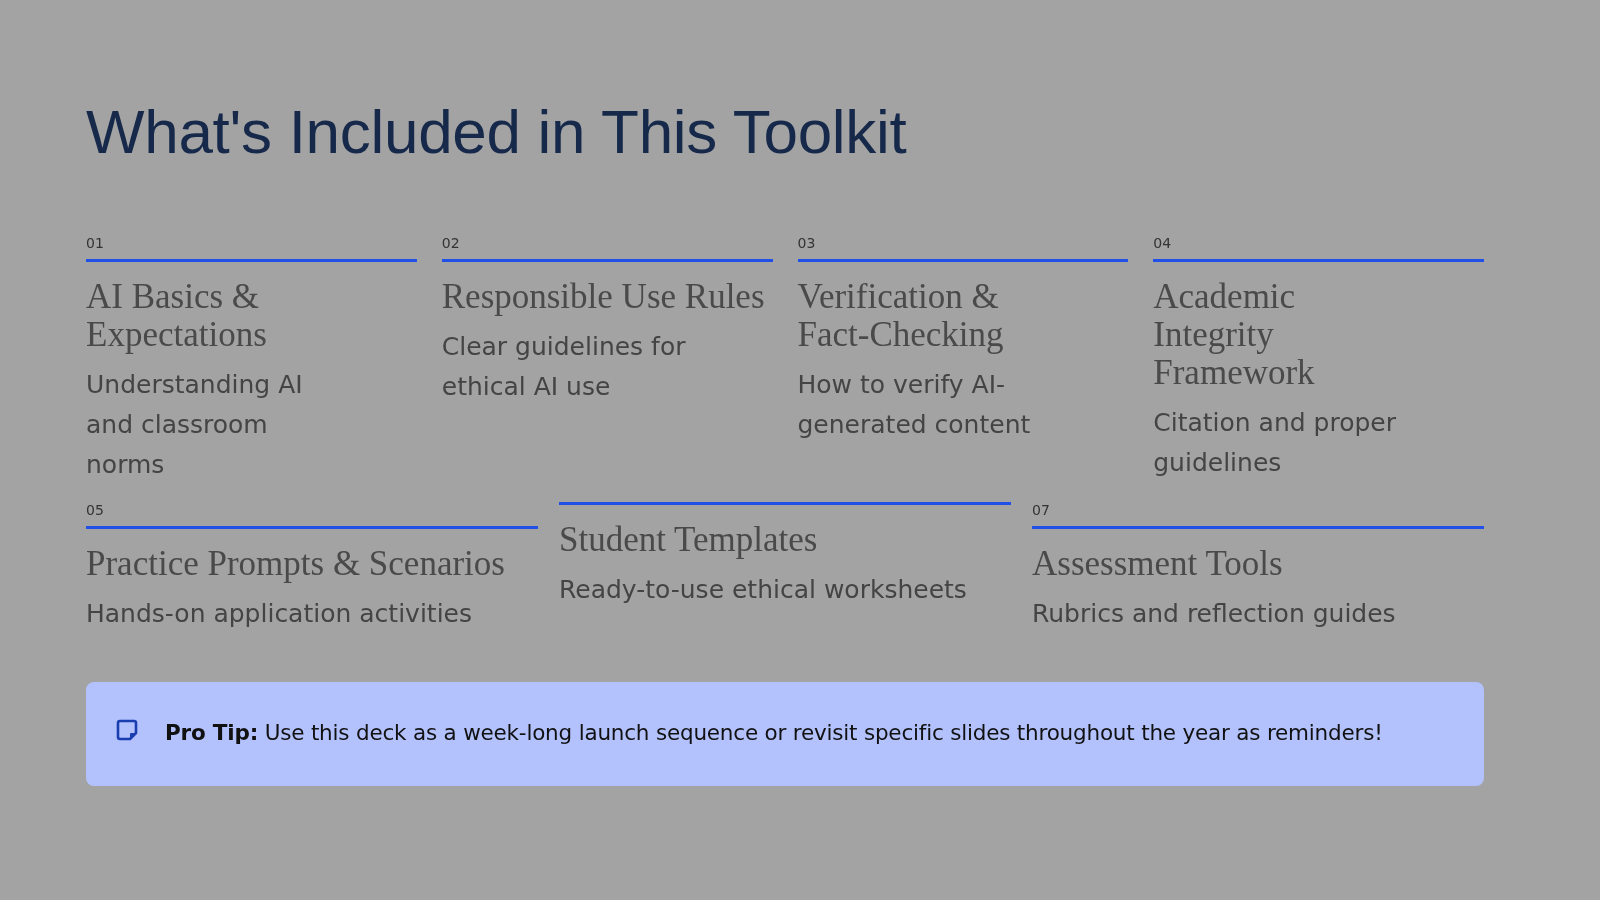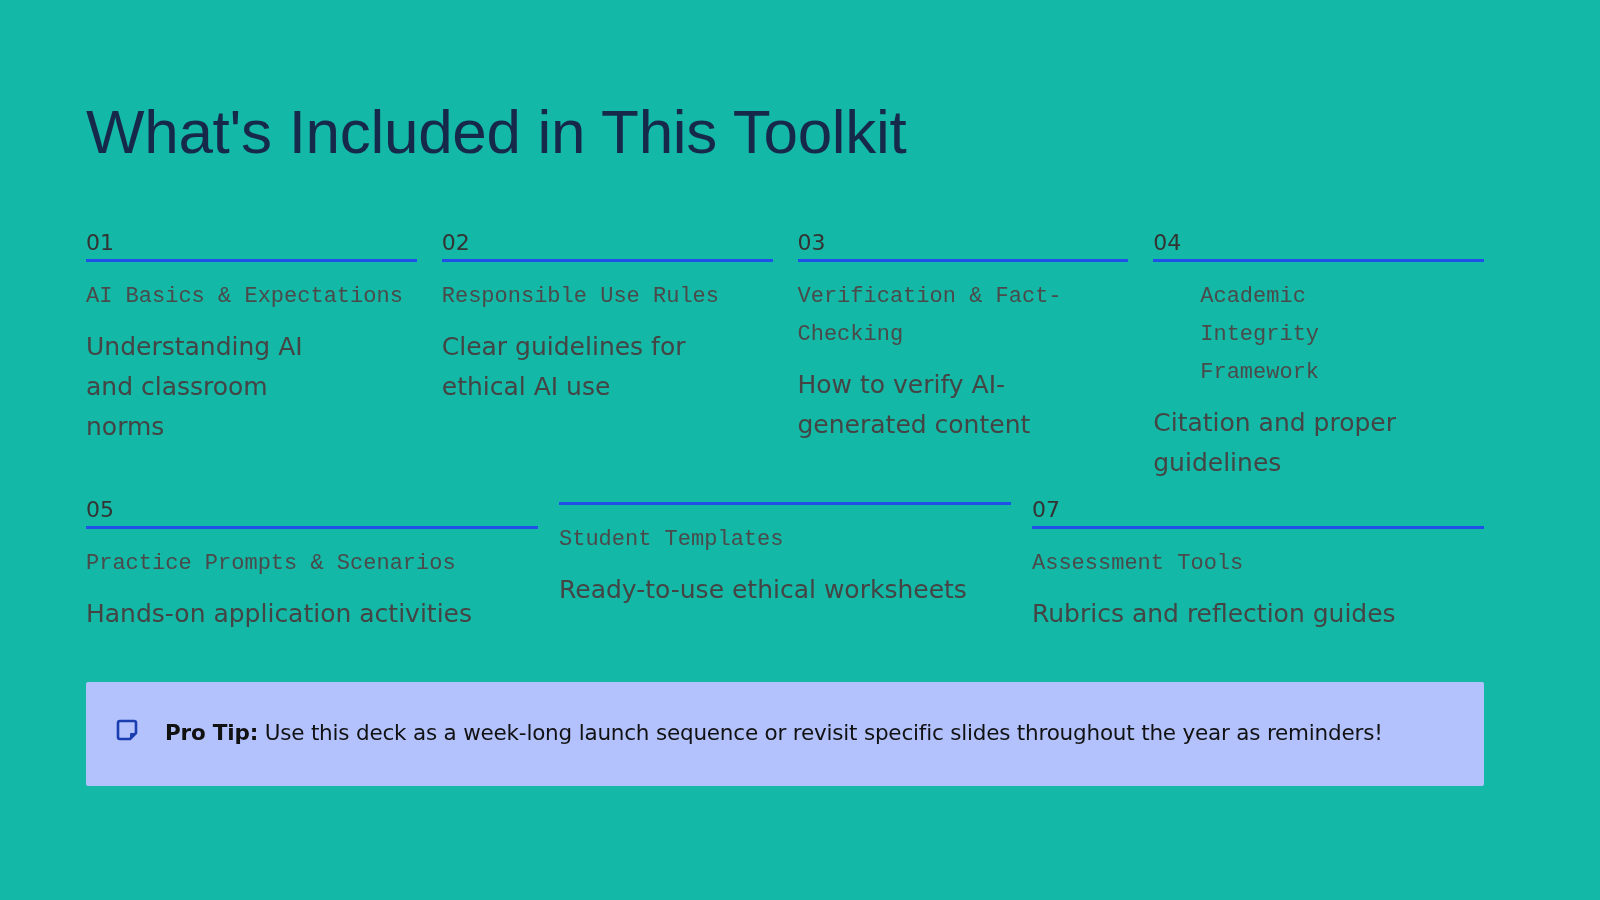--- a/index.html
+++ b/index.html
@@ -10,21 +10,21 @@
       overflow: hidden;
     }
     body {
       position: relative;
       font-family: "Liberation Sans", sans-serif;
     }
     .slide {
       position: absolute;
       left: 0; top: 0;
       width: 1600px; height: 900px;
-      background: #14b8a6;
+      background: #a3a3a3;
     }
     .title {
       position: absolute;
       left: 86px;
       top: 96px;
       font-family: "Liberation Sans", sans-serif;
       font-size: 62px;
       font-weight: 400;
       color: #16294a;
       letter-spacing: -0.3px;
@@ -34,35 +34,35 @@
       position: absolute;
       left: 86px;
       width: 1398px;
       display: flex;
     }
     .row-1 { top: 232px; gap: 25px; }
     .row-2 { top: 499px; gap: 21px; }
     .card { flex: 1 1 0; min-width: 0; }
     .num {
       font-family: "DejaVu Sans", sans-serif;
-      font-size: 22px;
+      font-size: 14px;
       color: #333333;
       line-height: 22px;
       height: 24px;
       padding-left: 0;
     }
     .rule {
       height: 3px;
       background: #2050e8;
       margin-top: 3px;
     }
     .card-title {
       margin-top: 16px;
-      font-family: Liberation Mono, monospace;
-      font-size: 22px;
+      font-family: Liberation Serif, serif;
+      font-size: 35px;
       line-height: 38px;
       color: #4a4a4a;
       font-weight: 400;
       padding-right: 6px;
     }
     .card-desc {
       margin-top: 11px;
       font-family: "DejaVu Sans", sans-serif;
       font-size: 25px;
       line-height: 40px;
@@ -70,21 +70,21 @@
       padding-right: 50px;
     }
     .card-desc.wide { padding-right: 0; }
     .tip {
       position: absolute;
       left: 86px;
       top: 682px;
       width: 1398px;
       height: 104px;
       background: #b3c2fd;
-      border-radius: 2px;
+      border-radius: 8px;
       display: flex;
       align-items: center;
     }
     .tip-icon {
       position: absolute;
       left: 30px;
       top: 37px;
       width: 22px;
       height: 22px;
     }
@@ -122,21 +122,21 @@
     </div>
     <div class="card">
       <div class="num">03</div>
       <div class="rule"></div>
       <div class="card-title" style="padding-right:60px;">Verification &amp; Fact-Checking</div>
       <div class="card-desc" style="padding-right:40px;">How to verify AI-generated content</div>
     </div>
     <div class="card">
       <div class="num">04</div>
       <div class="rule"></div>
-      <div class="card-title" style="padding-right:60px;margin-left:47px;">Academic Integrity Framework</div>
+      <div class="card-title" style="padding-right:60px;">Academic Integrity Framework</div>
       <div class="card-desc wide">Citation and proper guidelines</div>
     </div>
   </div>
 
   <div class="row row-2">
     <div class="card">
       <div class="num">05</div>
       <div class="rule"></div>
       <div class="card-title">Practice Prompts &amp; Scenarios</div>
       <div class="card-desc wide">Hands-on application activities</div>

